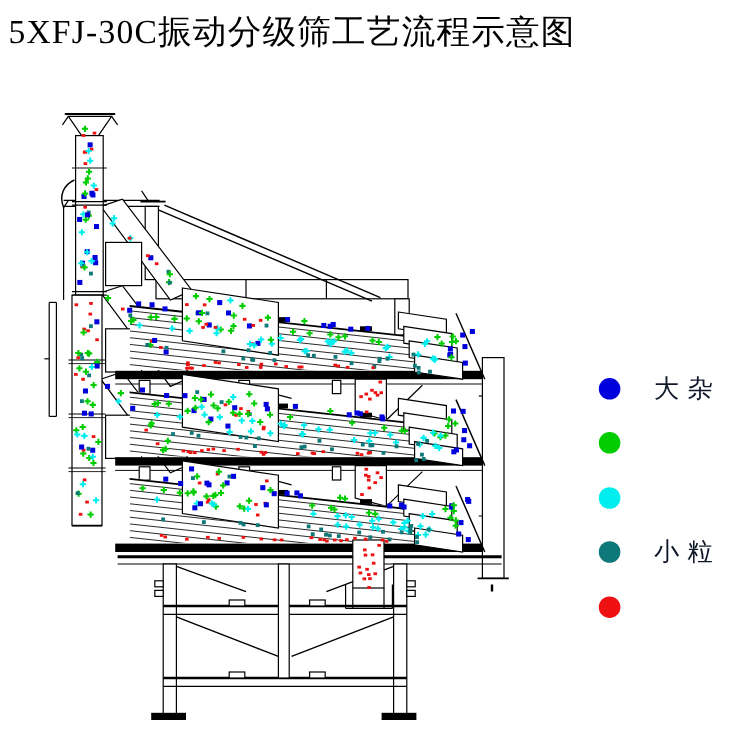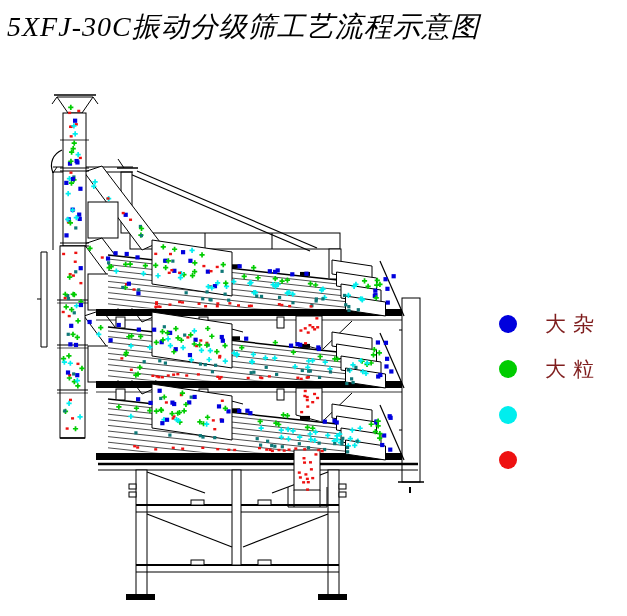--- a/index.html
+++ b/index.html
@@ -2,30 +2,30 @@
 <html><head>
 <meta charset="utf-8">
 <style>
   html,body{margin:0;padding:0;}
   body{
     width:627px;height:616px;position:relative;background:#ffffff;
     font-family:"Liberation Serif", serif; overflow:hidden;
   }
   .title{
     position:absolute;left:7px;top:8px;
-    font-size:28px;letter-spacing:1px;color:#000;white-space:nowrap;font-style:italic;
+    font-size:28px;letter-spacing:1px;color:#000;white-space:nowrap;
   }
   #machine-svg{position:absolute;left:0;top:0;}
   .legend{
     position:absolute;left:499px;top:301px;width:126px;
     display:flex;flex-direction:column;
   }
   .legend-item{height:45.5px;display:flex;align-items:center;}
   .legend-dot{width:18px;height:18px;border-radius:50%;flex:0 0 auto;}
-  .legend-label{margin-left:28px;font-size:21px;letter-spacing:7px;color:#7f1d1d;white-space:nowrap;}
+  .legend-label{margin-left:28px;font-size:21px;letter-spacing:7px;color:#0f172a;white-space:nowrap;}
 </style>
 </head>
 <body>
 
 <div class="title">5XFJ-30C振动分级筛工艺流程示意图</div>
 
 <svg id="machine-svg" width="627" height="616" viewBox="0 0 627 616">
   <g id="g-frame">
       <rect x="130" y="233" width="210" height="16" fill="#ffffff" stroke="#000000" stroke-width="1"></rect>
       <line x1="205" y1="233" x2="205" y2="249" stroke="#000000" stroke-width="1"></line>
@@ -779,21 +779,24 @@
     </g>
 </svg>
 
 <div class="legend">
   <div class="legend-item">
     <span class="legend-dot" style="background-color: rgb(0, 0, 221);"></span>
     <span class="legend-label">大杂</span>
   </div>
   <div class="legend-item">
     <span class="legend-dot" style="background-color: rgb(0, 204, 0);"></span>
-    <span class="legend-label">大粒</span>
   </div>
   <div class="legend-item">
     <span class="legend-dot" style="background-color: rgb(0, 238, 238);"></span>
+  </div>
+  <div class="legend-item">
+    <span class="legend-dot" style="background-color: rgb(15, 120, 120);"></span>
+    <span class="legend-label">小粒</span>
   </div>
   <div class="legend-item">
     <span class="legend-dot" style="background-color: rgb(238, 17, 17);"></span>
   </div>
 </div>
 
 </body></html>

